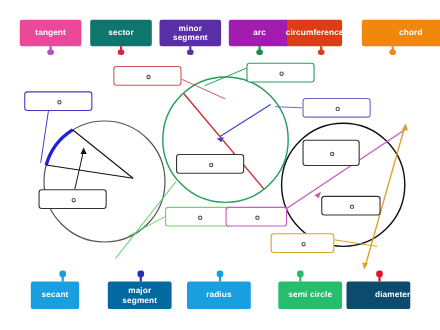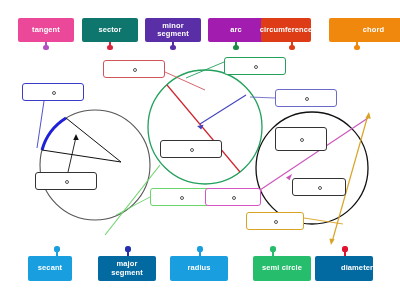--- a/index.html
+++ b/index.html
@@ -178,21 +178,21 @@
     <div class="tile" id="b2" style="left: 170px; top: 256px; width: 58px; height: 25px; background: rgb(25, 158, 224);">
         <span class="txt">radius</span>
       </div>
     <div class="pin up" id="q2" style="left: 199px; background: rgb(25, 158, 224); top: 249px; --c: #199ee0;"></div>
 
     <div class="tile" id="b3" style="left: 243px; top: 256px; width: 58px; height: 25px; background: rgb(38, 189, 108); margin-left: 10px;">
         <span class="txt">semi circle</span>
       </div>
     <div class="pin up" id="q3" style="left: 272px; background: rgb(38, 189, 108); top: 249px; --c: #26bd6c;"></div>
 
-    <div class="tile" id="b4" style="left: 315px; top: 256px; width: 58px; height: 25px; background: #0369a1; padding-left: 28px;">
+    <div class="tile" id="b4" style="left: 315px; top: 256px; width: 58px; height: 25px; background: #0c4a6e; padding-left: 28px;">
         <span class="txt">diameter</span>
       </div>
     <div class="pin up" id="q4" style="left: 344px; background: rgb(224, 18, 46); top: 249px; --c: #e0122e;"></div>
   </div>
 
   <div>
     <div class="blank" id="k0" style="left: 22px; top: 83px; width: 62px; height: 18px; border-color: rgb(60, 60, 200);">
         <span class="dot"></span>
       </div>
     <div class="blank" id="k1" style="left: 103px; top: 60px; width: 62px; height: 18px; border-color: rgb(208, 85, 91);">

